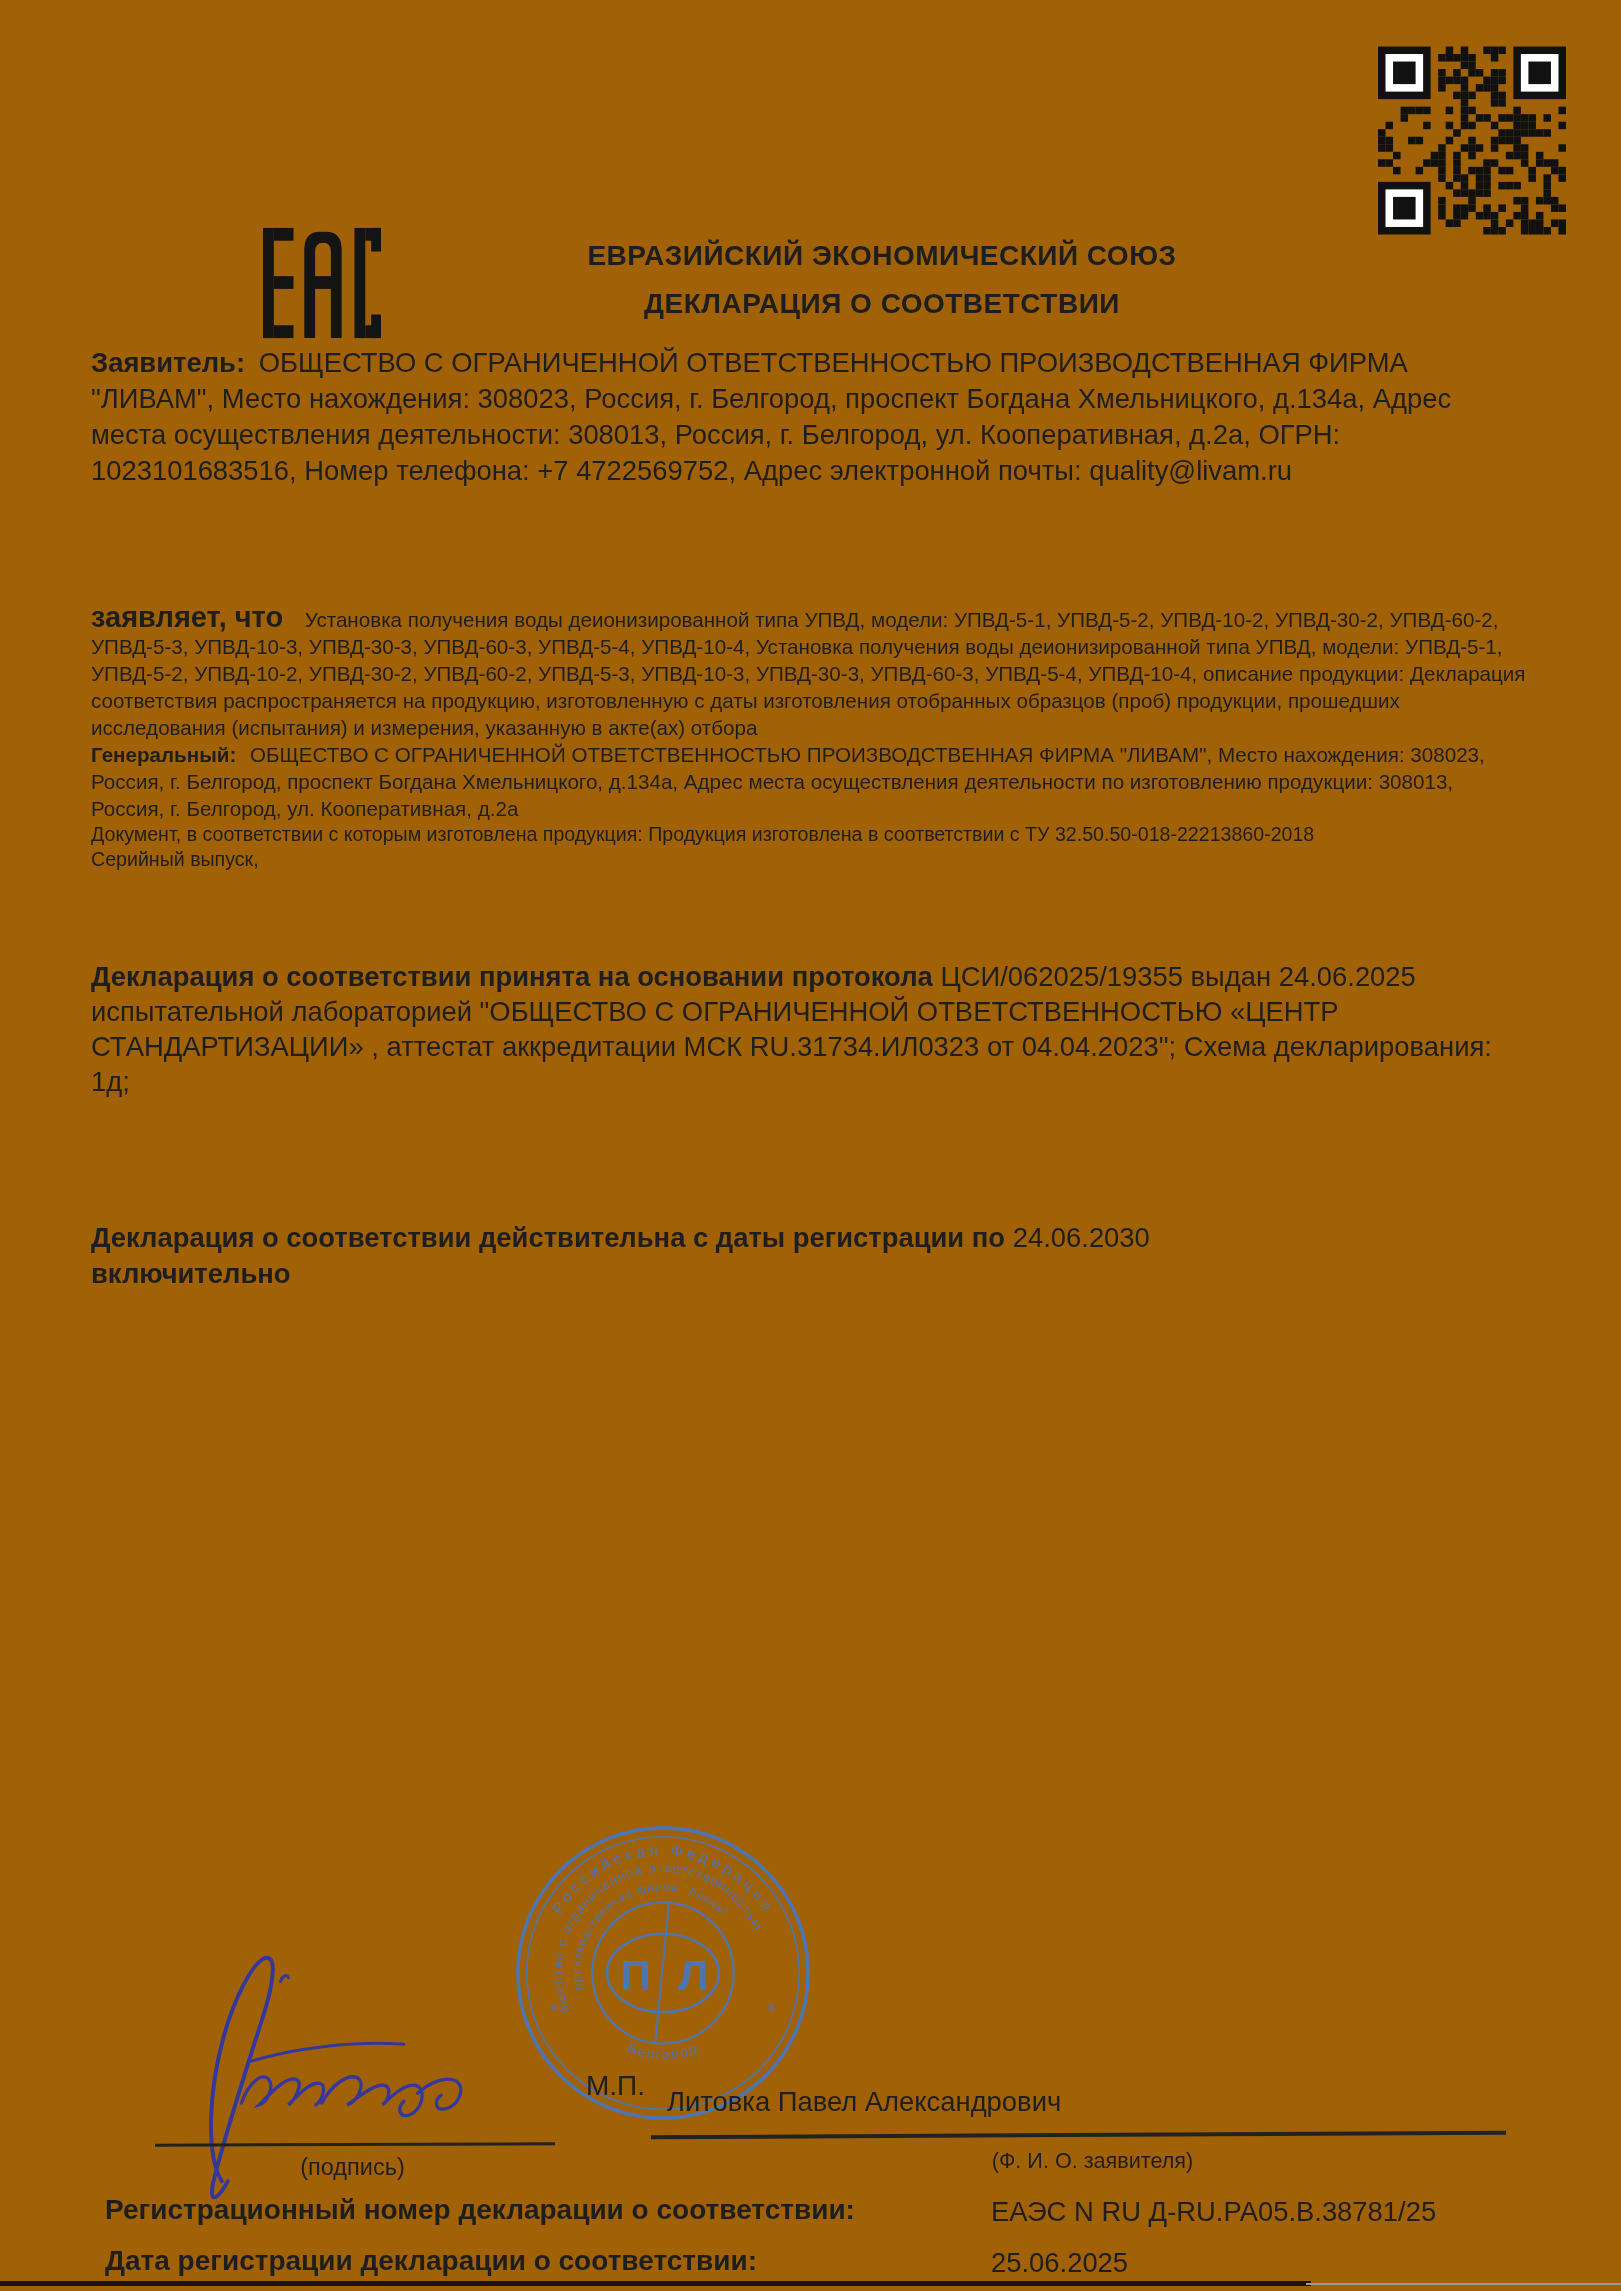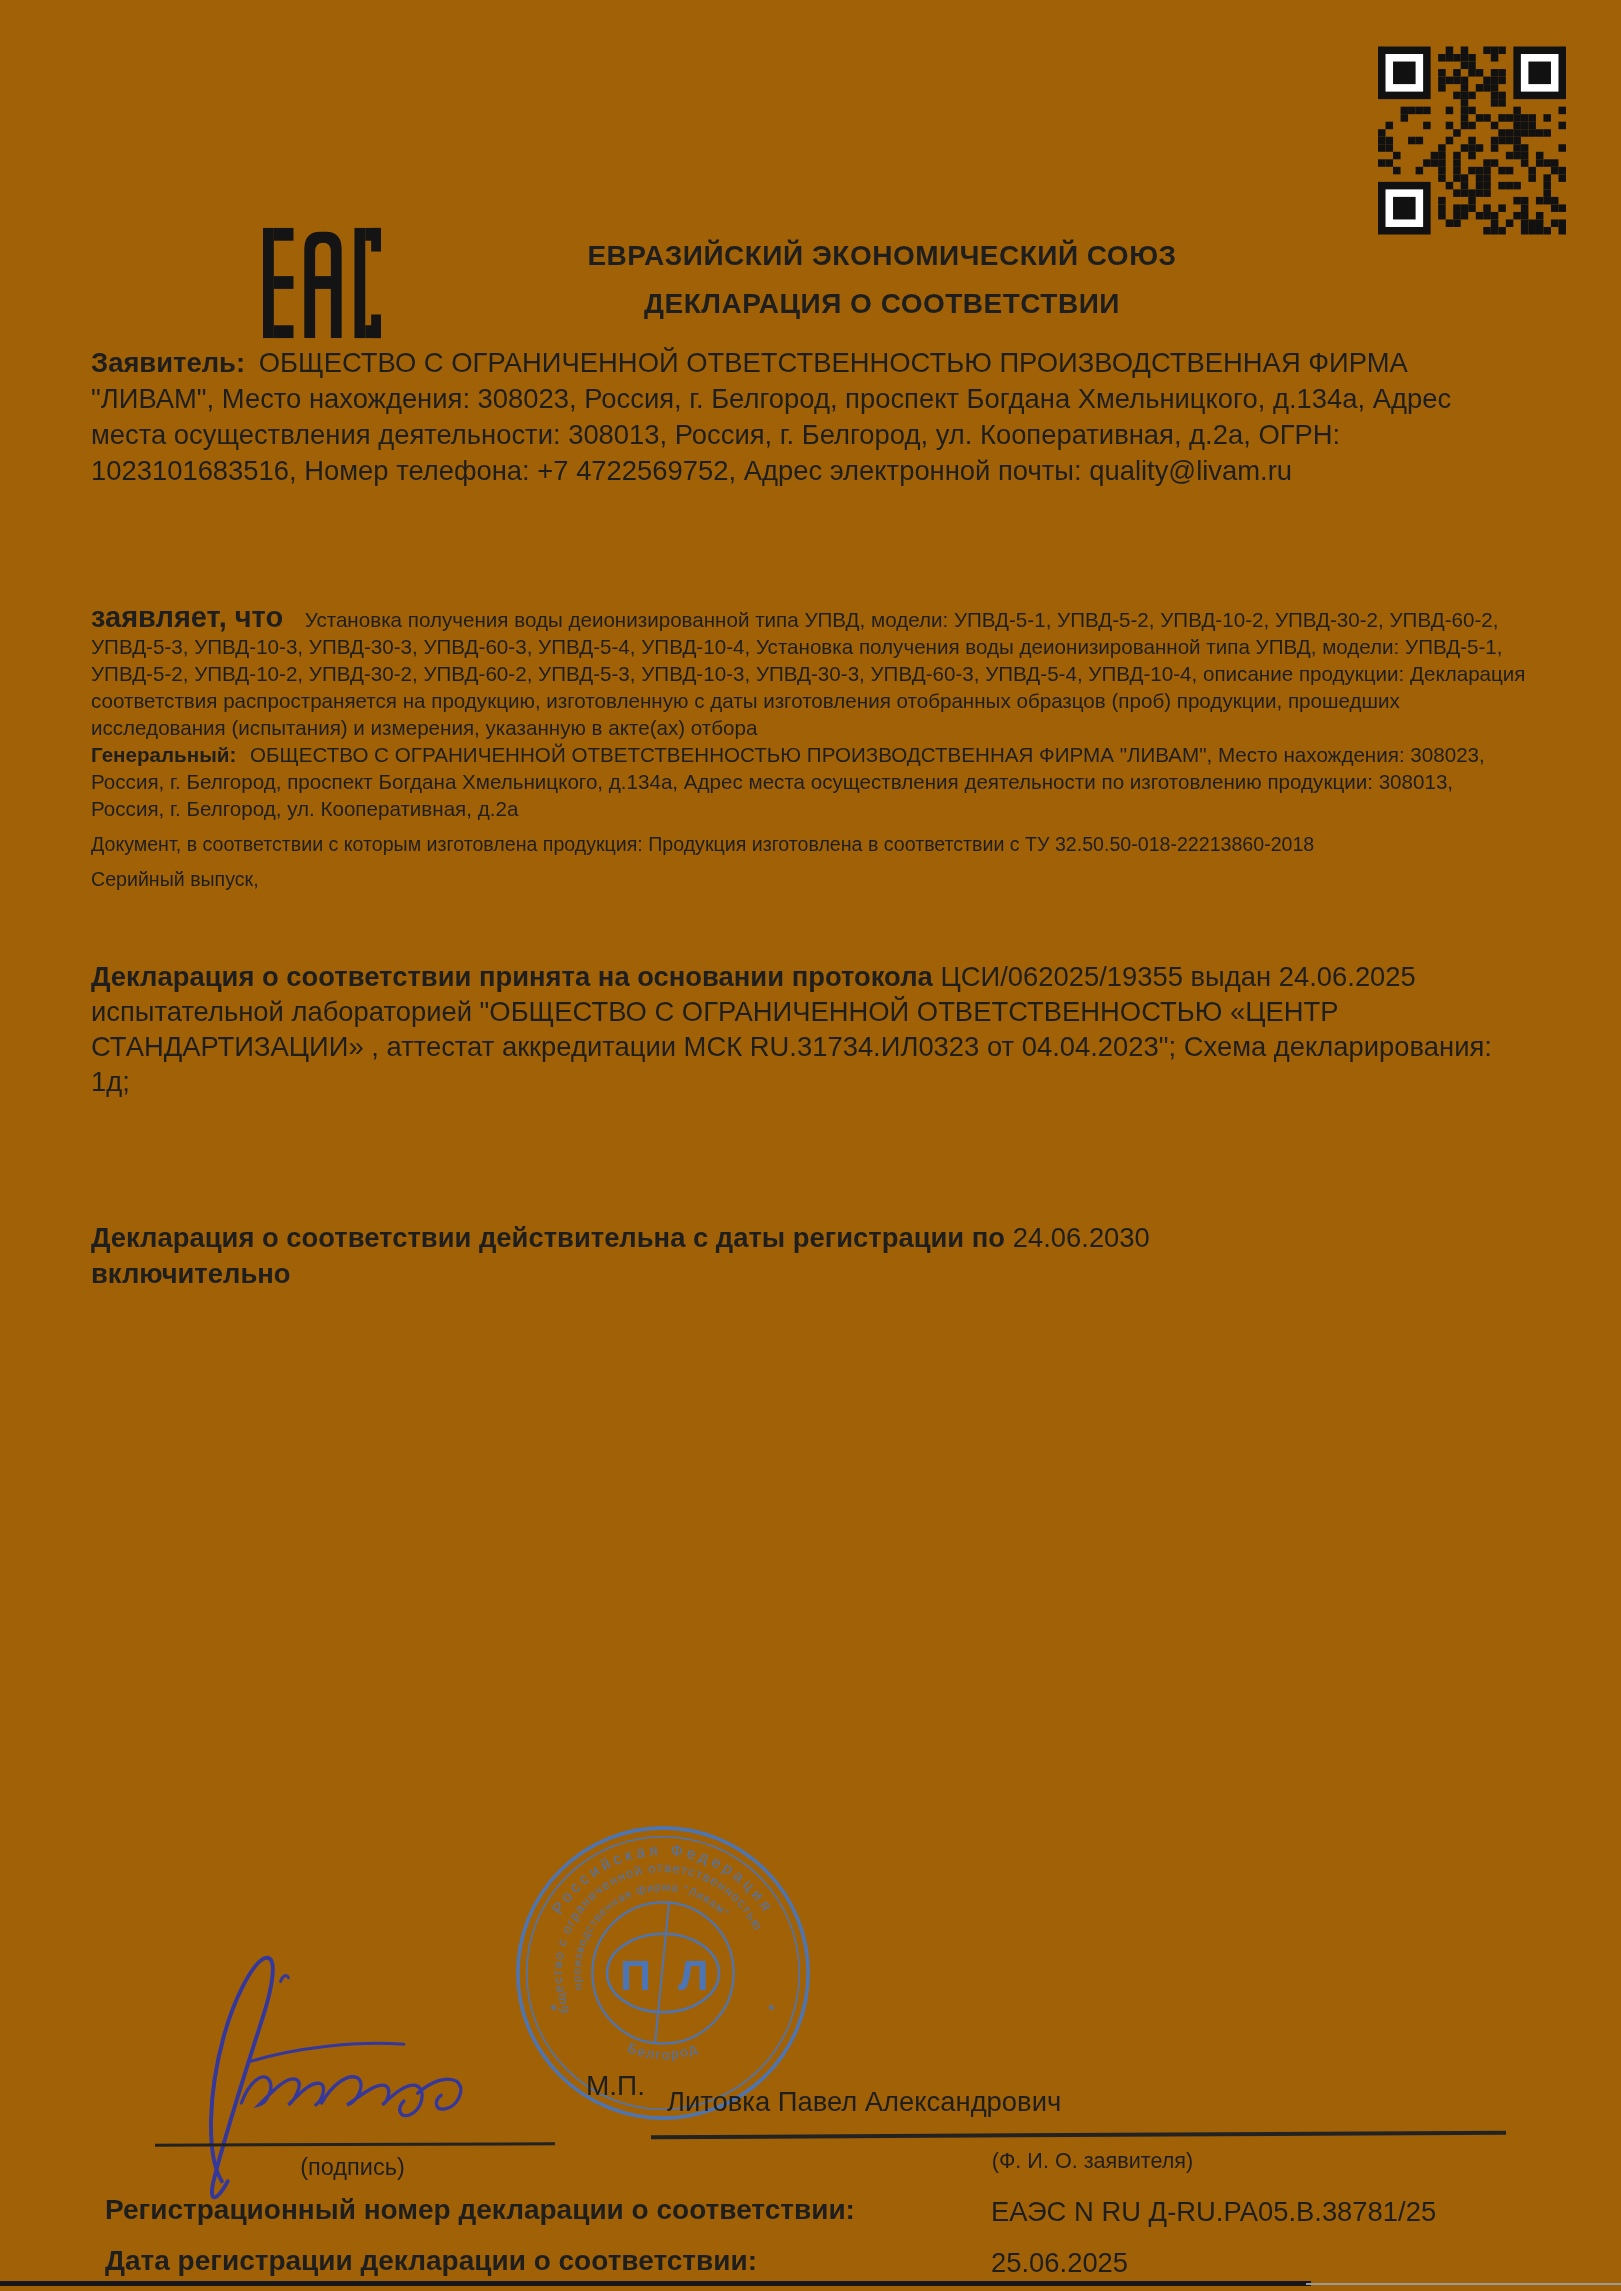--- a/index.html
+++ b/index.html
@@ -15,21 +15,21 @@
   
   #eac-logo{left:263px;top:222px;width:118px;height:122px;}
   #qr{left:1378px;top:44px;width:188px;height:193px;}
   #titles{left:392px;top:239px;width:980px;text-align:center;}
   .title-line{font-weight:bold;font-size:28px;letter-spacing:0.5px;line-height:33px;}
   .title-line + .title-line{margin-top:14.7px;}
   
   .para{left:91px;width:1441px;font-size:27.4px;line-height:36px;}
   .lead{font-weight:bold;}
   .small{font-size:20.6px;line-height:27px;}
-  .tiny{font-size:19.6px;line-height:24.5px;margin-top:10px;}
+  .tiny{font-size:19.6px;line-height:24.5px;}
   .lead-big{font-weight:bold;font-size:29px;}
   .gap{display:inline-block;width:21.6px;}
   .gap-sm{display:inline-block;width:13.7px;}
   
   .rule{position:absolute;background:#222;height:2.9px;}
   #sig-line{left:155px;top:2143px;width:400px;transform:rotate(-.2deg);}
   #fio-line{left:651px;top:2133px;width:855px;transform:rotate(-.3deg);height:3.9px;}
   #podpis{left:230px;top:2154px;width:245px;text-align:center;font-size:23.5px;}
   #fio-label{left:882px;top:2148px;width:421px;text-align:center;font-size:21.6px;}
   #fio-name{left:667px;top:2086px;font-size:27.4px;}

